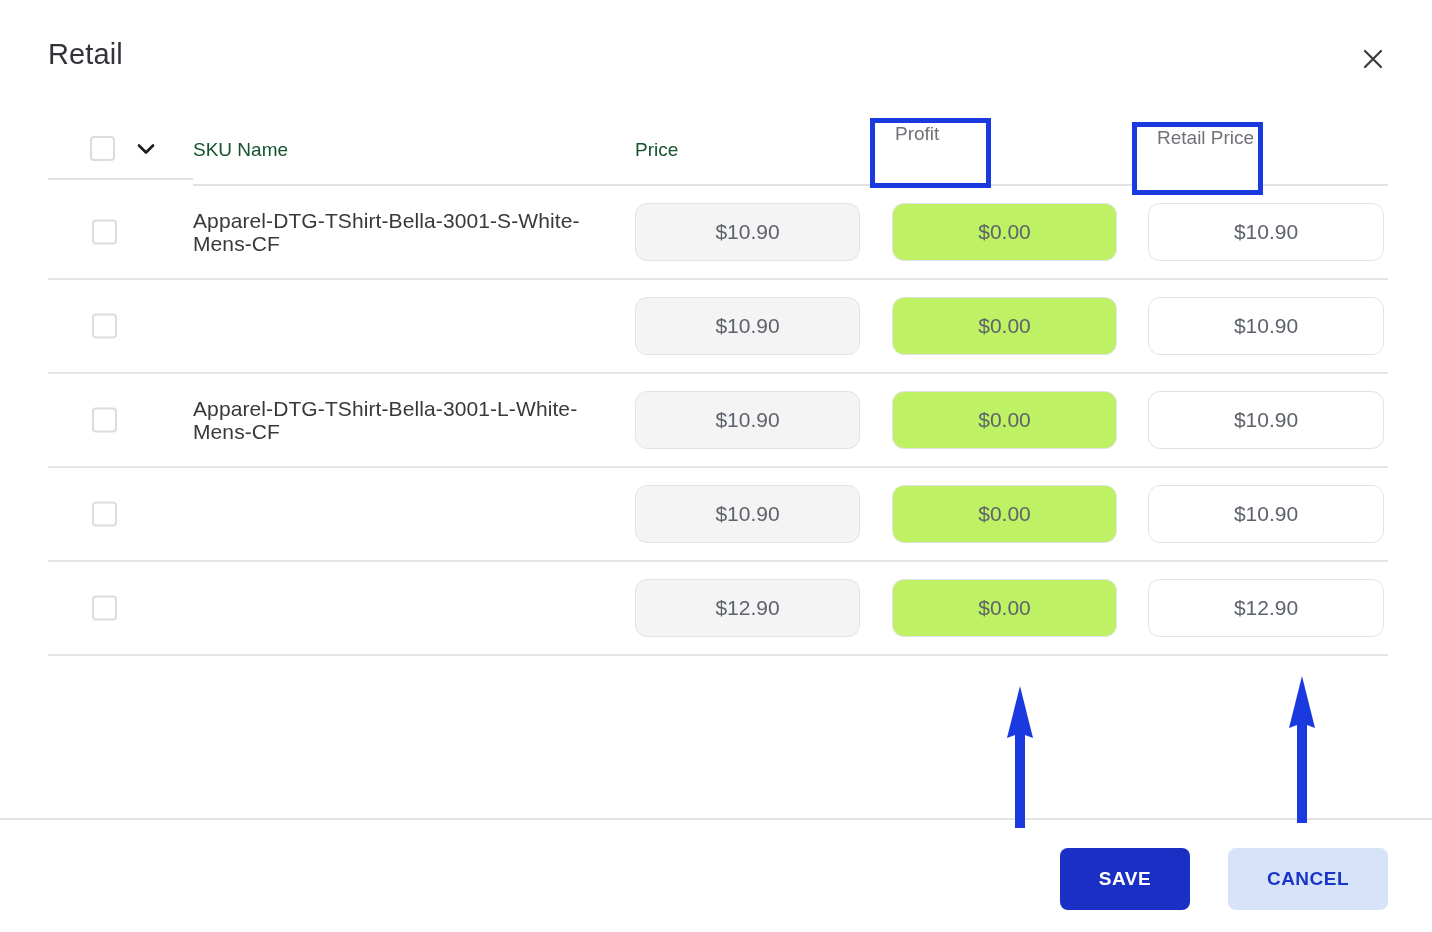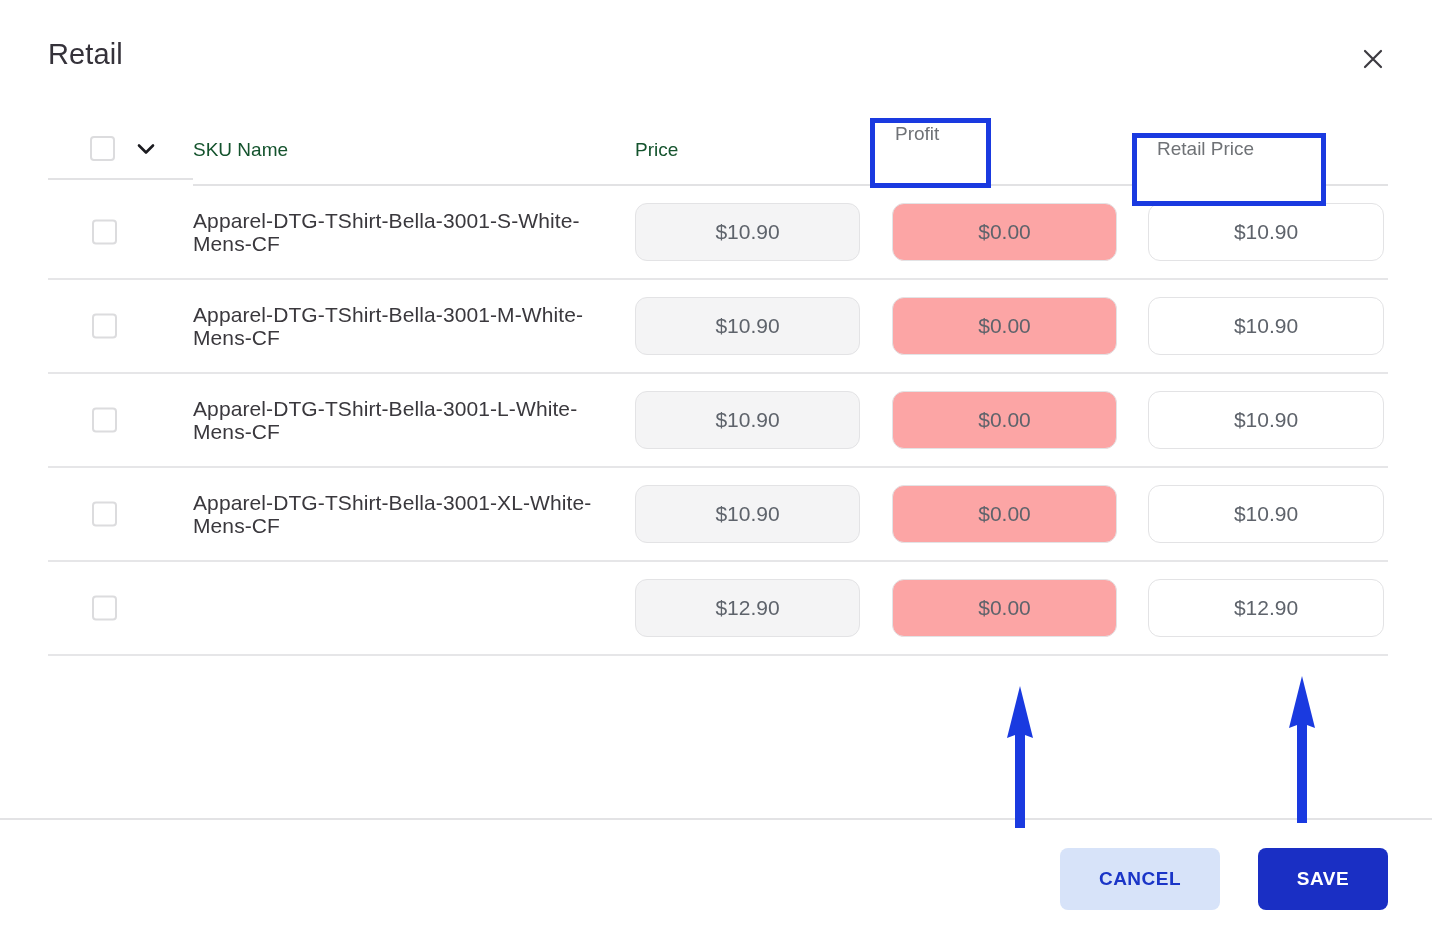--- a/index.html
+++ b/index.html
@@ -82,22 +82,22 @@
     display: flex;
     padding-left: 20px;
     font-size: 19px;
     color: #6f7276;
   }
   .hl-profit {
     left: 822px; top: 0px;
     width: 121px; height: 70px;
   }
   .hl-retail {
-    left: 1084px; top: 15px;
-    width: 194px; height: 73px;
+    left: 1084px; top: 4px;
+    width: 131px; height: 73px;
   }
 
   .head-checkbox-wrap {
     position: absolute;
     left: 42px; top: 18px;
     display: flex; align-items: center; gap: 22px;
   }
   .cbox {
     width: 25px; height: 25px;
     border: 2px solid #dcdcde;
@@ -144,21 +144,21 @@
     font-size: 21px;
     color: #5e636b;
   }
   .field-cost {
     left: 587px; width: 225px;
     background: #f4f4f5;
     border: 1.5px solid #e3e3e5;
   }
   .field-profit {
     left: 844px; width: 225px;
-    background: #fca5a5;
+    background: #bef264;
     border: 1.5px solid #e3e3e5;
     cursor: text;
   }
   .field-retail {
     left: 1100px; width: 236px;
     background: #ffffff;
     border: 1.5px solid #e3e3e5;
     cursor: text;
   }
 
@@ -248,37 +248,35 @@
   <div class="trow">
     <div class="cbox row-cbox"></div>
     <div class="sku-cell">Apparel-DTG-TShirt-Bella-3001-S-White-Mens-CF</div>
     <div class="field field-cost">$10.90</div>
     <div class="field field-profit">$0.00</div>
     <div class="field field-retail">$10.90</div>
   </div>
 
   <div class="trow">
     <div class="cbox row-cbox"></div>
-    <div class="sku-cell">Apparel-DTG-TShirt-Bella-3001-M-White-Mens-CF</div>
     <div class="field field-cost">$10.90</div>
     <div class="field field-profit">$0.00</div>
     <div class="field field-retail">$10.90</div>
   </div>
 
   <div class="trow">
     <div class="cbox row-cbox"></div>
     <div class="sku-cell">Apparel-DTG-TShirt-Bella-3001-L-White-Mens-CF</div>
     <div class="field field-cost">$10.90</div>
     <div class="field field-profit">$0.00</div>
     <div class="field field-retail">$10.90</div>
   </div>
 
   <div class="trow">
     <div class="cbox row-cbox"></div>
-    <div class="sku-cell">Apparel-DTG-TShirt-Bella-3001-XL-White-Mens-CF</div>
     <div class="field field-cost">$10.90</div>
     <div class="field field-profit">$0.00</div>
     <div class="field field-retail">$10.90</div>
   </div>
 
   <div class="trow">
     <div class="cbox row-cbox"></div>
     <div class="field field-cost">$12.90</div>
     <div class="field field-profit">$0.00</div>
     <div class="field field-retail">$12.90</div>
@@ -292,15 +290,15 @@
   </svg>
 </span>
 <span class="arrow arrow-retail">
   <svg width="40" height="155" viewBox="0 0 40 155">
     <path d="M20 4 L33 56 L25 53 L25 151 L15 151 L15 53 L7 56 Z" fill="#1a3ae0"></path>
   </svg>
 </span>
 
 <div class="footer-divider"></div>
 <div class="footer-actions">
+  <button class="btn btn-save">SAVE</button>
   <button class="btn btn-cancel">CANCEL</button>
-  <button class="btn btn-save">SAVE</button>
 </div>
 
 </body></html>

